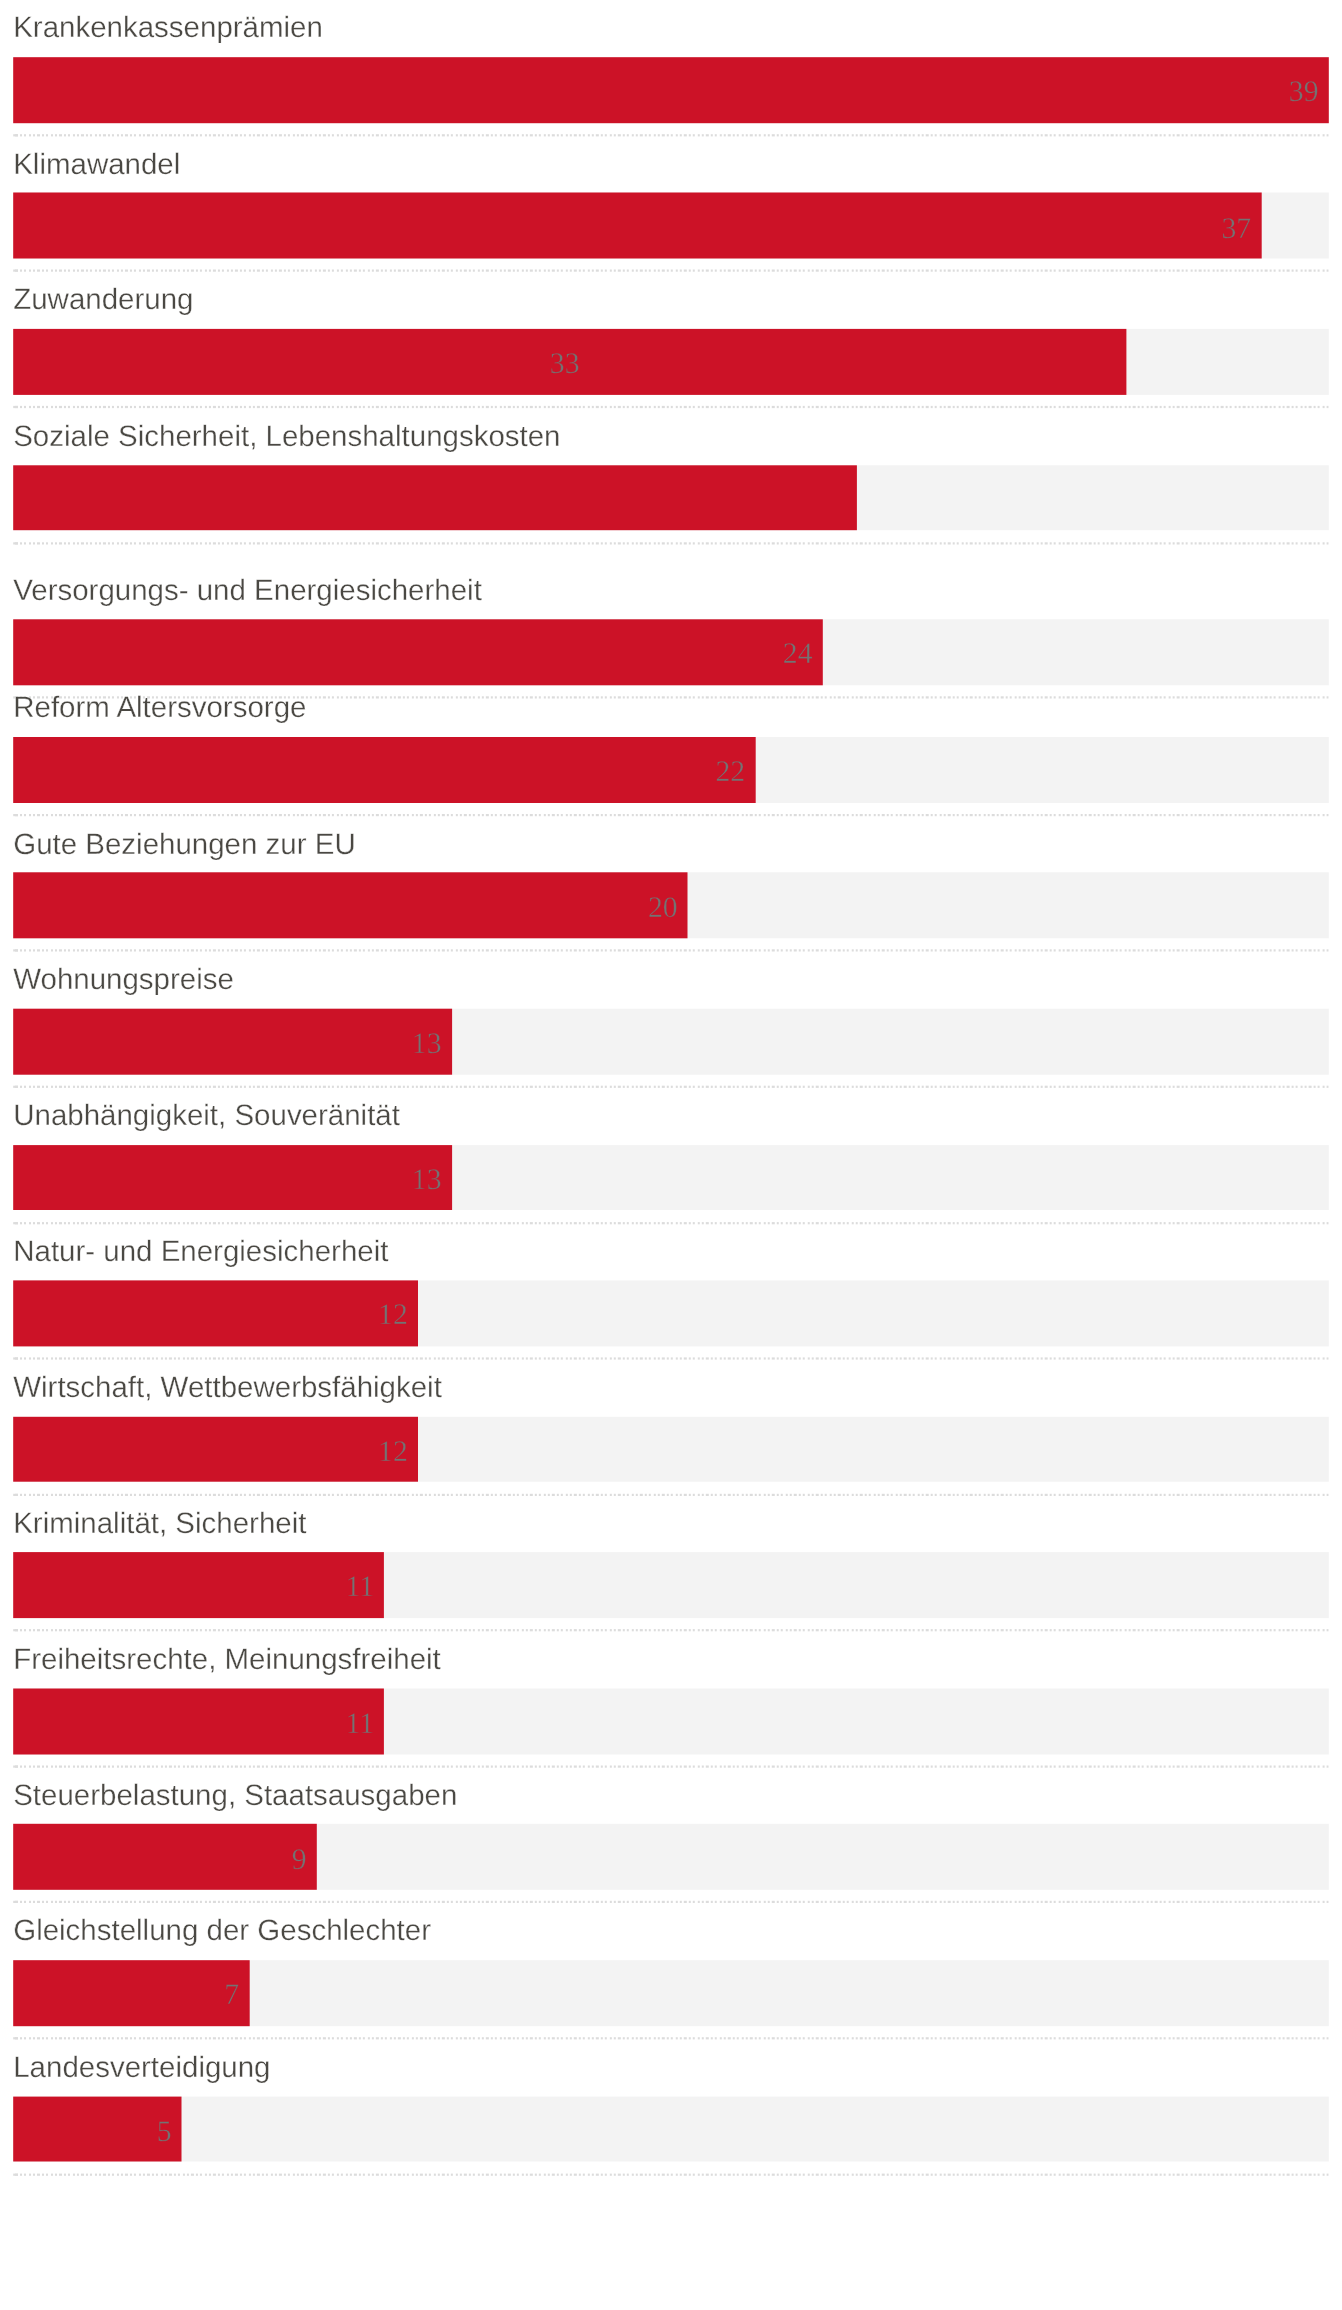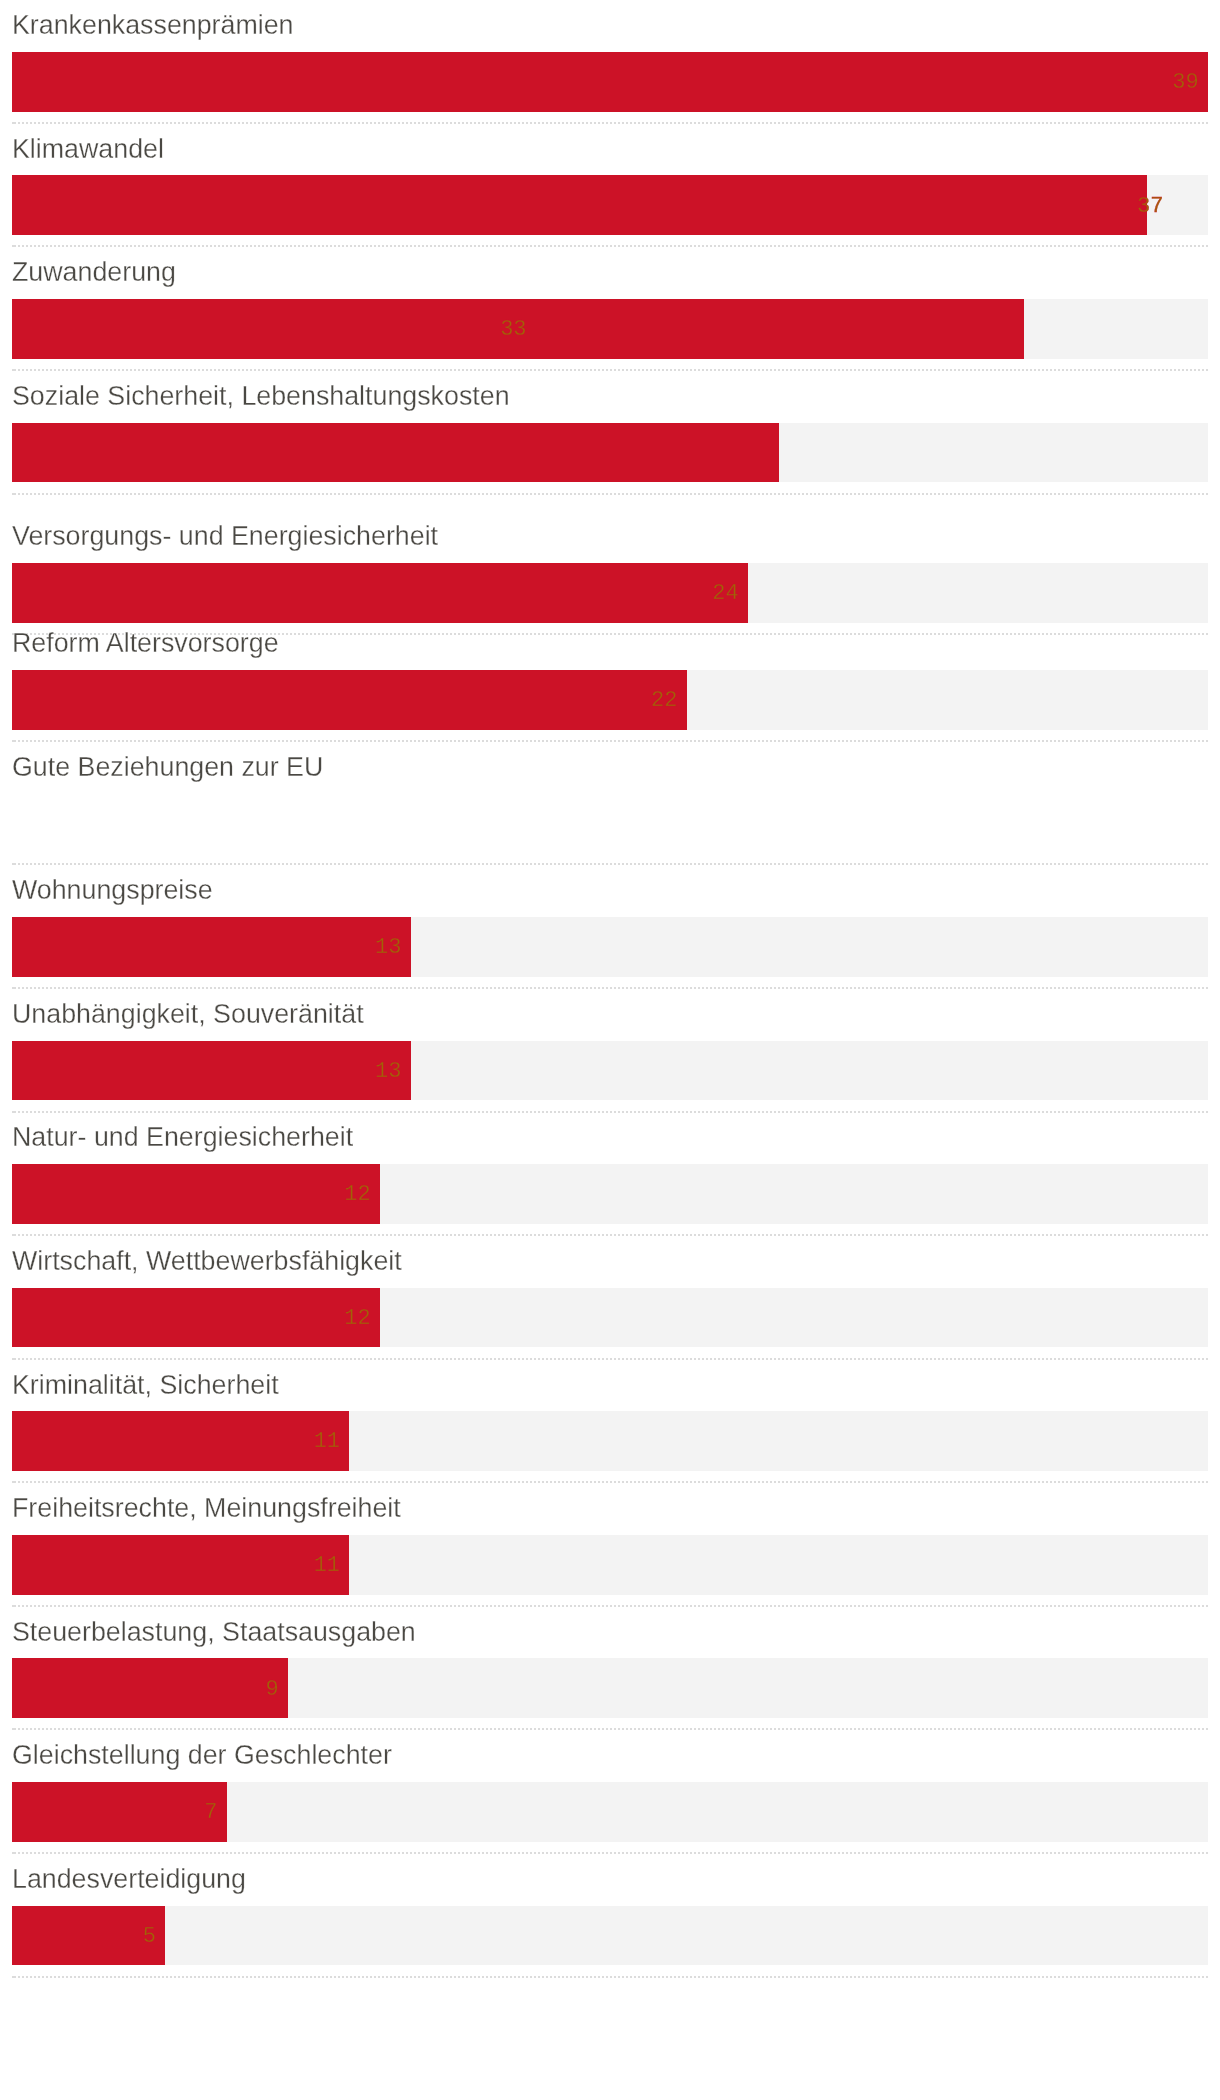--- a/index.html
+++ b/index.html
@@ -50,24 +50,24 @@
   }
   .val {
     position: absolute;
     left: 0;
     top: 16.2px;
     height: 30px;
     line-height: 30px;
     width: 0;
     text-align: right;
     white-space: nowrap;
-    color: #a16207;
-    font-family: Liberation Mono, monospace;
+    color: #737373;
+    font-family: Liberation Serif, serif;
     font-stretch: condensed;
-    font-size: 22px;
+    font-size: 27px;
     -webkit-text-stroke: 0.35px #cc1227;
   }
   .sep {
     position: absolute;
     left: 12px;
     top: 121.9px;
     width: 1196px;
     height: 2px;
     background-image:
       linear-gradient(to right, #dcdcdc 0px, #dcdcdc 4px, rgba(255,255,255,0) 4px),
@@ -87,21 +87,21 @@
     <div class="track">
       <div class="bar" style="width: 1196px;"></div>
       <div class="val" style="width: 1186.7px;">39</div>
     </div>
     <div class="sep"></div>
   </div>
   <div class="row" style="top:123.58px">
     <div class="row-label">Klimawandel</div>
     <div class="track">
       <div class="bar" style="width: 1134.67px;"></div>
-      <div class="val" style="width: 1125.37px; padding-left: 26px;">37</div>
+      <div class="val" style="width: 1125.37px;">37</div>
     </div>
     <div class="sep"></div>
   </div>
   <div class="row" style="top:247.16px">
     <div class="row-label">Zuwanderung</div>
     <div class="track">
       <div class="bar" style="width: 1012px;"></div>
       <div class="val" style="width: 1002.7px; text-align: center;">33</div>
     </div>
     <div class="sep"></div>
@@ -124,20 +124,24 @@
   <div class="row" style="top:617.9px">
     <div class="row-label">Reform Altersvorsorge</div>
     <div class="track">
       <div class="bar" style="width: 674.667px;"></div>
       <div class="val" style="width: 665.367px;">22</div>
     </div>
     <div class="sep"></div>
   </div>
   <div class="row" style="top:741.48px">
     <div class="row-label">Gute Beziehungen zur EU</div>
+    <div class="track">
+      <div class="bar" style="width: 613.333px;"></div>
+      <div class="val" style="width: 604.033px;">20</div>
+    </div>
     <div class="sep"></div>
   </div>
   <div class="row" style="top:865.06px">
     <div class="row-label">Wohnungspreise</div>
     <div class="track">
       <div class="bar" style="width: 398.667px;"></div>
       <div class="val" style="width: 389.367px;">13</div>
     </div>
     <div class="sep"></div>
   </div>

